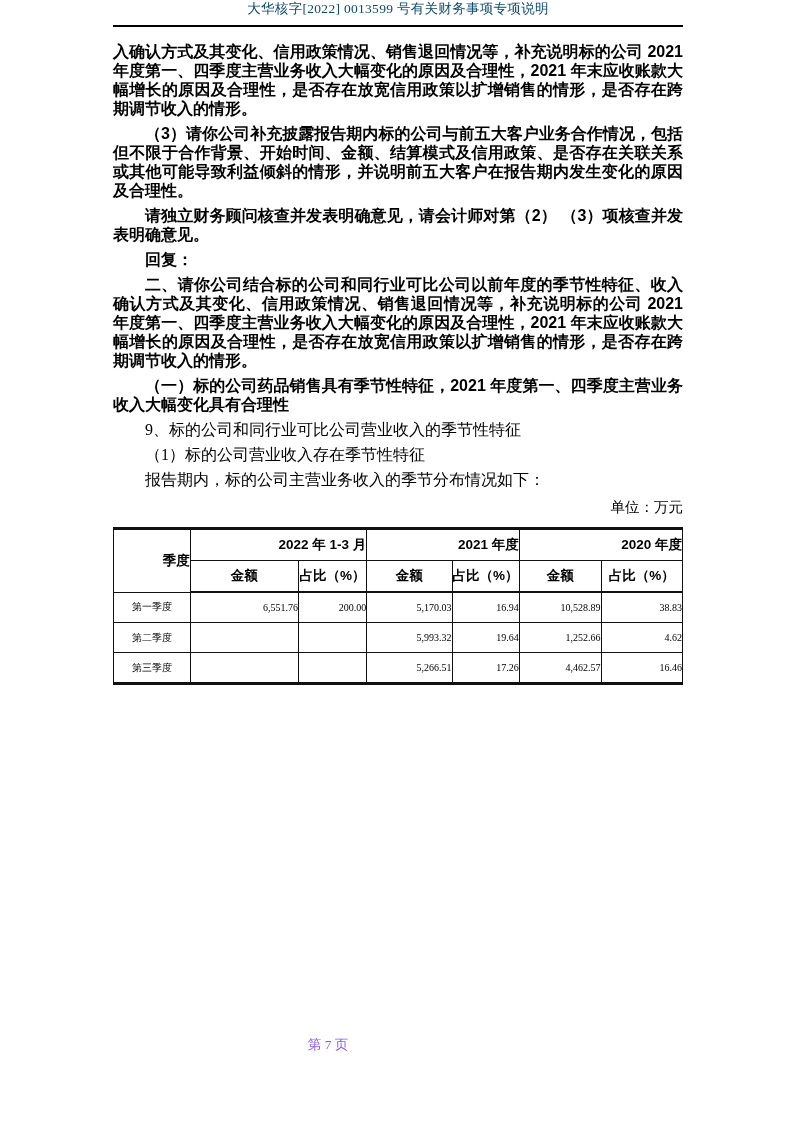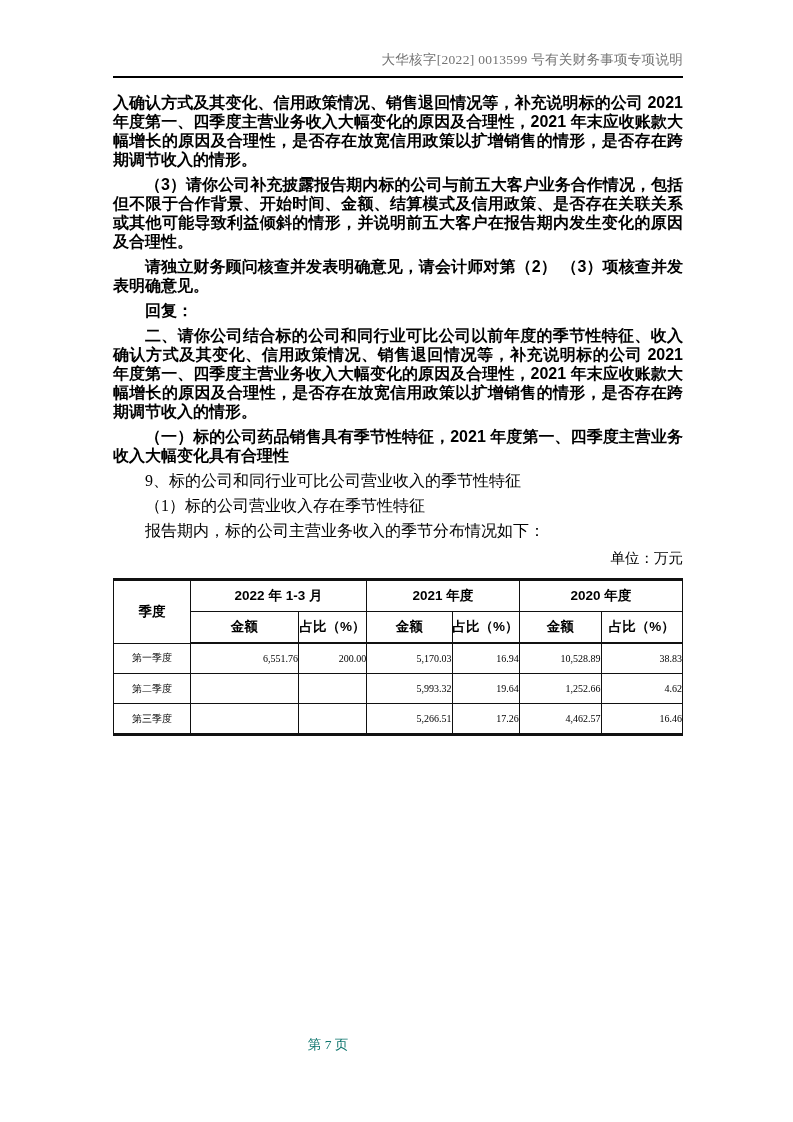--- a/index.html
+++ b/index.html
@@ -13,26 +13,25 @@
     color: #000;
     overflow: hidden;
   }
   .content {
     position: absolute;
     left: 113px;
     top: 0;
     width: 570px;
   }
   .doc-header {
-    margin-top: 51px;
     padding-bottom: 7px;
     border-bottom: 2px solid #000;
-    text-align: right;
+    text-align: center;
     font-size: 13.5px;
-    color: #737373;
+    color: #0c4a6e;
     letter-spacing: 0.3px;
   }
   .body-text p {
     margin: 0 0 6px 0;
     font-size: 16px;
     line-height: 19px;
     text-align: justify;
   }
   .body-text p.first { margin-top: 15px; }
   .bold-p {
@@ -61,34 +60,34 @@
   }
   table.season-table th {
     font-family: "Liberation Sans", sans-serif;
     font-weight: 700;
     font-size: 13.5px;
     text-align: center;
   }
   table.season-table td {
     font-size: 10px;
   }
-  tr.group-row th { height: 30px; border-bottom: 1px solid #111; }
+  tr.group-row th { height: 30px; border-bottom: 1px solid #111; text-align: right; }
   tr.sub-row th { height: 30px; border-bottom: 2px solid #111; }
   tr.data-row td { height: 29px; }
   td.quarter { text-align: center; }
   td.num { text-align: right; padding-right: 11px; }
   th.corner { border-bottom: 2px solid #111; }
   .doc-footer {
     position: absolute;
     left: 0;
     top: 1036px;
     width: 656px;
     text-align: center;
     font-size: 13.5px;
-    color: #0f766e;
+    color: #8b5cf6;
   }
 </style>
 </head>
 <body>
 
 <div class="page">
   <div class="content">
 
     <div class="doc-header">大华核字[2022] 0013599 号有关财务事项专项说明</div>
 

